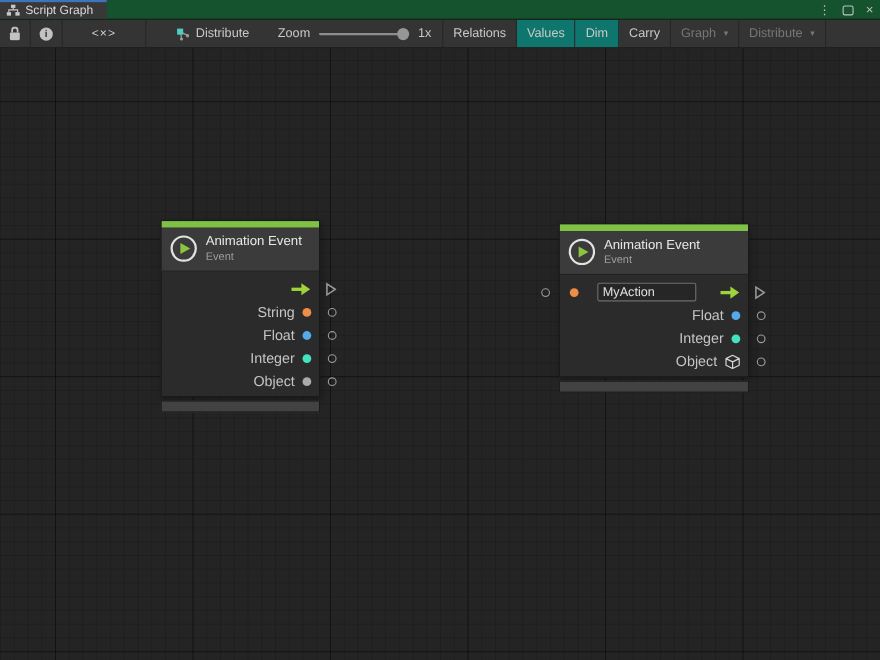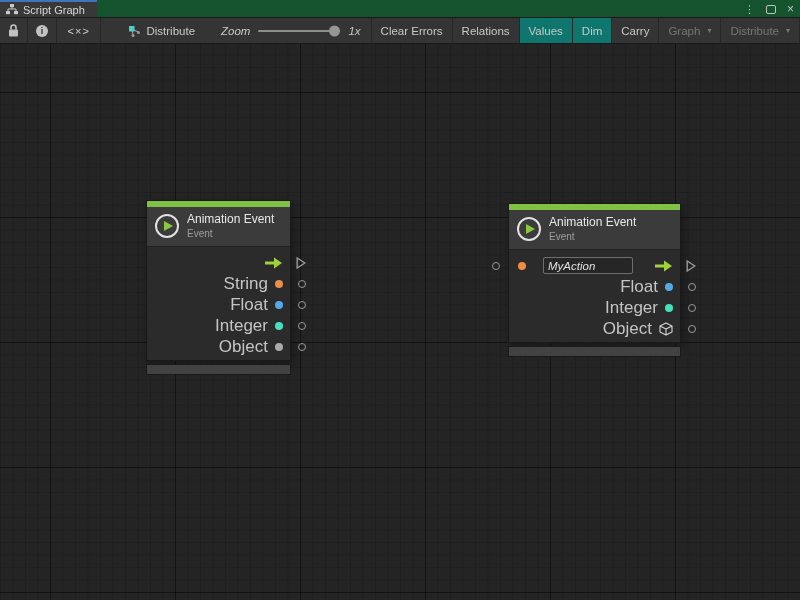--- a/index.html
+++ b/index.html
@@ -23,21 +23,21 @@
     border-bottom:1px solid #191919; color:#c9c9c9; font-size:11.5px; white-space:nowrap; }
   .tbtn { display:flex; align-items:center; gap:5px; padding:0 9px; border-right:1px solid #272727; cursor:default; }
   .tbtn.icon-btn { padding:0 8px; }
   .tbtn.active { background:#0f766e; }
   .tbtn.disabled { color:#777; }
   .sp { border:none; }
   .lock-svg, .go-svg { display:block; }
   .info-circle { width:12px; height:12px; border-radius:50%; background:#c2c2c2; color:#2e2e2e;
     font-size:9px; font-weight:bold; text-align:center; line-height:12px; font-style:normal; }
   .code-glyph { font-size:11px; color:#cfcfcf; letter-spacing:1px; }
-  .zoom-wrap { display:flex; align-items:center; gap:8px; padding:0 10px; border-right:1px solid #272727;font-style:italic; }
+  .zoom-wrap { display:flex; align-items:center; gap:8px; padding:0 10px; border-right:1px solid #272727; }
   .zoom-track { position:relative; width:82px; height:2px; background:#8d8d8d; border-radius:1px; }
   .zoom-thumb { position:absolute; right:0; top:50%; transform:translateY(-50%);
     width:11px; height:11px; border-radius:50%; background:#969696; }
   .dd-arrow { font-size:8px; margin-left:2px; }
 
   
   .canvas { position:relative; width:800px; height:556px; background-color:#242424;
     background-image:
       linear-gradient(rgba(0,0,0,0.38) 1px, transparent 1px),
       linear-gradient(90deg, rgba(0,0,0,0.38) 1px, transparent 1px),
@@ -53,33 +53,33 @@
   .node-header { display:flex; align-items:center; gap:8px; padding:6px 8px 7px 8px; background:#3b3b3b;
     border-bottom:1px solid #222; }
   .play-icon { position:relative; width:24px; height:24px; border:2px solid #e2e2e2; border-radius:50%; flex:0 0 auto; }
   .play-icon::after { content:""; position:absolute; left:7px; top:4.5px; border-left:9px solid #8cc63f;
     border-top:5.5px solid transparent; border-bottom:5.5px solid transparent; }
   .node-title { font-size:12px; color:#e8e8e8; line-height:13px; }
   .node-subtitle { font-size:10px; color:#9e9e9e; margin-top:2px; }
   .node-body { padding:5px 0 3px 0; }
   .nrow { position:relative; height:21px; display:flex; align-items:center; justify-content:flex-end;
     padding-right:7px; gap:7px; }
-  .nrow-label { font-size:17px; color:#c4c4c4; }
+  .nrow-label { font-size:13px; color:#c4c4c4; }
   .dot { width:8px; height:8px; border-radius:50%; background:#999; flex:0 0 auto; }
   .arrow-svg { display:block; }
   .cube-svg { display:block; }
   .port { position:absolute; top:50%; transform:translateY(-50%); }
   .port-right { right:-16px; }
   .port-left { left:-17px; }
   .port-circle { width:8px; height:8px; border:1.5px solid #9a9a9a; border-radius:50%; background:transparent; }
   .port-tri svg { display:block; }
   .row-input { justify-content:flex-start; padding-left:9px; }
   .action-input { width:90px; height:17px; margin-left:10px; background:#262626; border:1px solid #6e6e6e;
     border-radius:2px; color:#e0e0e0; font-size:11.5px; padding:0 4px;
-    font-family:"Liberation Sans", sans-serif; outline:none;font-style:italic; }
+    font-family:"Liberation Sans", sans-serif; outline:none; }
   .row-input .arrow-holder { margin-left:auto; display:flex; align-items:center; }
   .node-footer { height:11px; margin-top:3px; background:#424242; border:1px solid #191919; }
 </style>
 </head>
 <body>
 
 <div class="tabbar">
   <div class="tab">
     <span class="graph-icon">
       <svg width="12" height="11" viewBox="0 0 12 11">
@@ -120,23 +120,20 @@
       <circle cx="5" cy="10.5" r="1.5" fill="#9a9a9a"></circle>
     </svg>
     <span>Distribute</span>
   </div>
   <div class="zoom-wrap">
     <span>Zoom</span>
     <span class="zoom-track">
       <span class="zoom-thumb"></span>
     </span>
     <span>1x</span>
-  </div>
-  <div class="tbtn">
-    <span>Clear Errors</span>
   </div>
   <div class="tbtn">
     <span>Relations</span>
   </div>
   <div class="tbtn active">
     <span>Values</span>
   </div>
   <div class="tbtn active">
     <span>Dim</span>
   </div>

